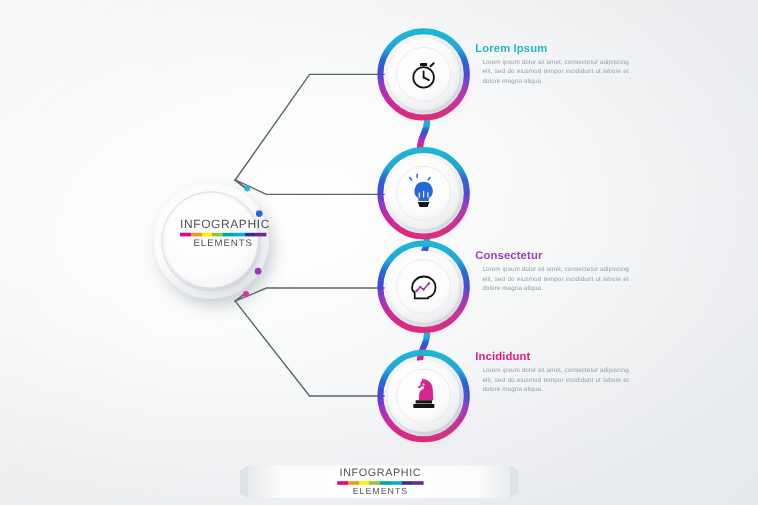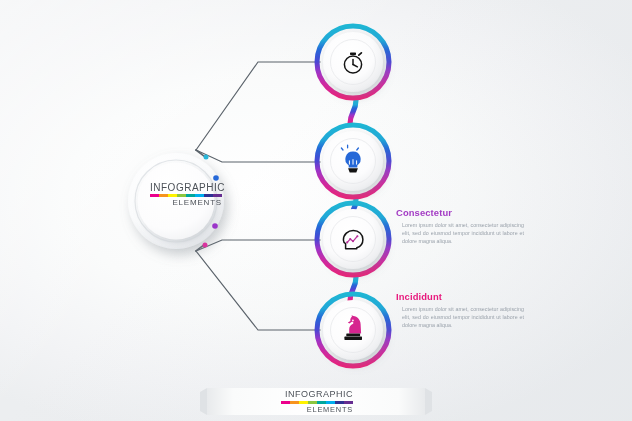--- a/index.html
+++ b/index.html
@@ -28,21 +28,21 @@
     font-size:9.4px;font-weight:bold;letter-spacing:.12px;
     margin:0 0 3px 0;line-height:11px;
   }
   .tb-body{
     font-size:5.3px;line-height:8.1px;color:#9aa2ab;
     text-align:justify;margin:0;letter-spacing:.05px;
     padding-left:6px;
   }
 
   
-  .logo{position:absolute;text-align:right;}
+  .logo{position:absolute;text-align:center;}
   .logo-top{
     font-size:10px;letter-spacing:.5px;color:#4c5158;
     line-height:11px;white-space:nowrap;
   }
   .logo-bar{
     height:2.6px;width:100%;margin:1.4px 0 1.2px 0;
     background:linear-gradient(to right,
       #ec008c 0%, #ec008c 13%,
       #f7941e 13%, #f7941e 25%,
       #fff200 25%, #fff200 37%,
@@ -191,20 +191,24 @@
       <circle cx="205" cy="245" r="2.5" fill="#d9339e"></circle>
     </g>
   </svg>
 
   <div class="logo" id="hub-logo">
     <div class="logo-top">INFOGRAPHIC</div>
     <div class="logo-bar"></div>
     <div class="logo-bottom">ELEMENTS</div>
   </div>
 
+  <div class="textblock" style="left:396px;top:34px;">
+    <div class="tb-title" style="color:#2bb3cf">Lorem Ipsum</div>
+    <div class="tb-body">Lorem ipsum dolor sit amet, consectetur adipiscing elit, sed do eiusmod tempor incididunt ut labore et dolore magna aliqua.</div>
+  </div>
 
 
   <div class="textblock" style="left:396px;top:291px;">
     <div class="tb-title" style="color:#e8197d">Incididunt</div>
     <div class="tb-body">Lorem ipsum dolor sit amet, consectetur adipiscing elit, sed do eiusmod tempor incididunt ut labore et dolore magna aliqua.</div>
   </div>
 
   <div class="textblock" style="left:396px;top:207px;">
     <div class="tb-title" style="color:#a33bc4">Consectetur</div>
     <div class="tb-body">Lorem ipsum dolor sit amet, consectetur adipiscing elit, sed do eiusmod tempor incididunt ut labore et dolore magna aliqua.</div>

